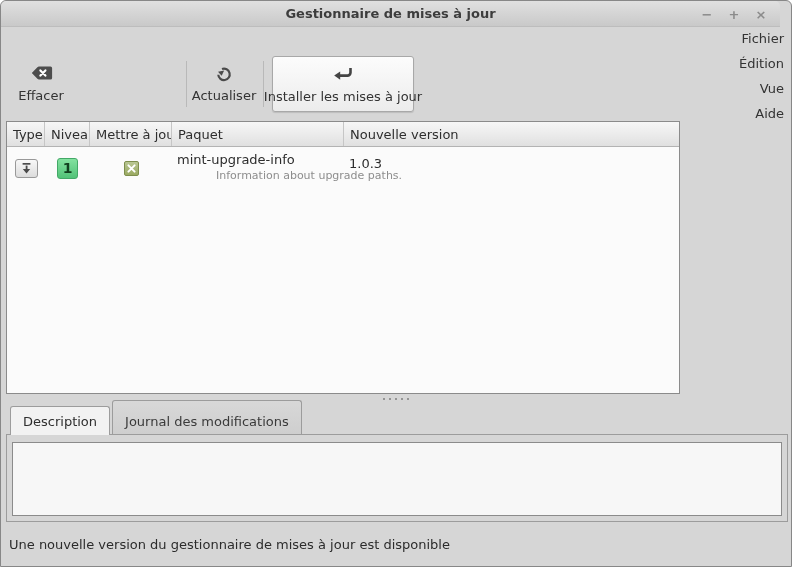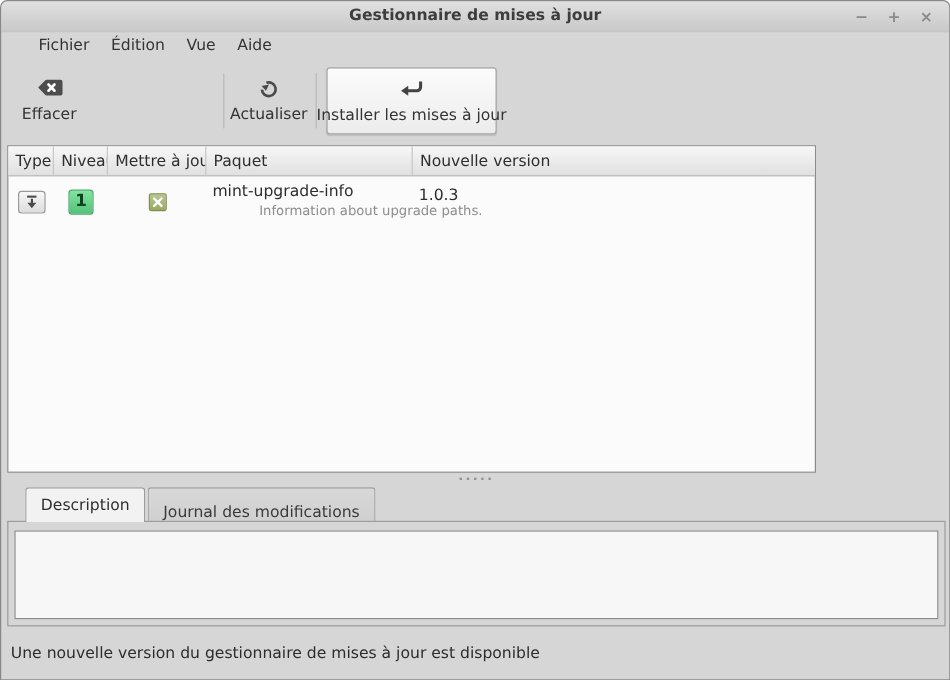--- a/index.html
+++ b/index.html
@@ -9,39 +9,39 @@
   .window{
     position:relative;width:792px;height:567px;
     background:#d6d6d6;
     border:1px solid #878787;
     border-radius:6px 6px 0 0;
     overflow:hidden;
   }
 
   
   .titlebar{
-    position:absolute;left:0;top:0;right:0;height:26px;
+    position:absolute;left:0;top:0;right:11px;height:26px;
     background:linear-gradient(#e0e0e0,#c9c9c9);
     border-bottom:1px solid #bdbdbd;
     border-radius:5px 5px 0 0;
   }
   .window-title{
     position:absolute;left:0;right:0;top:5px;text-align:center;
     font-size:13px;font-weight:bold;color:#3d3d3d;
   }
   .win-controls{position:absolute;right:10px;top:0;height:26px;display:flex;align-items:center;gap:9px;}
   .win-btn{
     width:18px;height:18px;display:flex;align-items:center;justify-content:center;
     color:#8b8b8b;font-size:13px;font-weight:bold;cursor:default;line-height:1;
   }
 
   
   .menubar{
     position:absolute;left:0;top:27px;right:0;height:24px;
-    display:flex;align-items:flex-start;padding-left:24px;gap:4px;
+    display:flex;align-items:flex-end;padding-left:8px;gap:4px;flex-direction:column;
   }
   .menu-item{padding:3px 7px;font-size:13px;color:#333333;}
 
   
   .toolbar{position:absolute;left:0;top:52px;right:0;height:62px;}
   .tool-item{
     position:absolute;top:3px;height:56px;display:flex;flex-direction:column;
     align-items:center;justify-content:flex-start;padding-top:7px;gap:5px;
   }
   .tool-label{font-size:13px;color:#333333;white-space:nowrap;}
@@ -101,21 +101,21 @@
   }
   .pkg-name{font-size:13px;color:#2d2d2d;}
   .pkg-desc{font-size:11px;color:#8d8d8d;margin-top:2px;margin-left:39px;}
 
   
   .splitter{position:absolute;left:0;top:393px;right:0;height:12px;}
   .splitter-dots{position:absolute;left:50%;top:4px;transform:translateX(-50%);display:flex;gap:4px;}
   .splitter-dots span{width:2px;height:2px;background:#949494;display:block;}
 
   
-  .tabs{position:absolute;left:20px;top:405px;height:29px;display:flex;align-items:flex-start;}
+  .tabs{position:absolute;left:9px;top:405px;height:29px;display:flex;align-items:center;}
   .tab{
     border:1px solid #9c9c9c;border-bottom:none;border-radius:3px 3px 0 0;
     font-size:13px;color:#2e2e2e;padding:0 12px;display:flex;align-items:center;
   }
   .tab.active{background:#f2f2f2;height:29px;position:relative;z-index:2;}
   .tab.inactive{background:linear-gradient(#d8d8d8,#cccccc);height:42px;margin-left:2px;color:#3a3a3a;}
 
   .notebook-panel{
     position:absolute;left:5px;top:433px;width:782px;height:88px;
     background:#d6d6d6;border:1px solid #9c9c9c;z-index:1;

